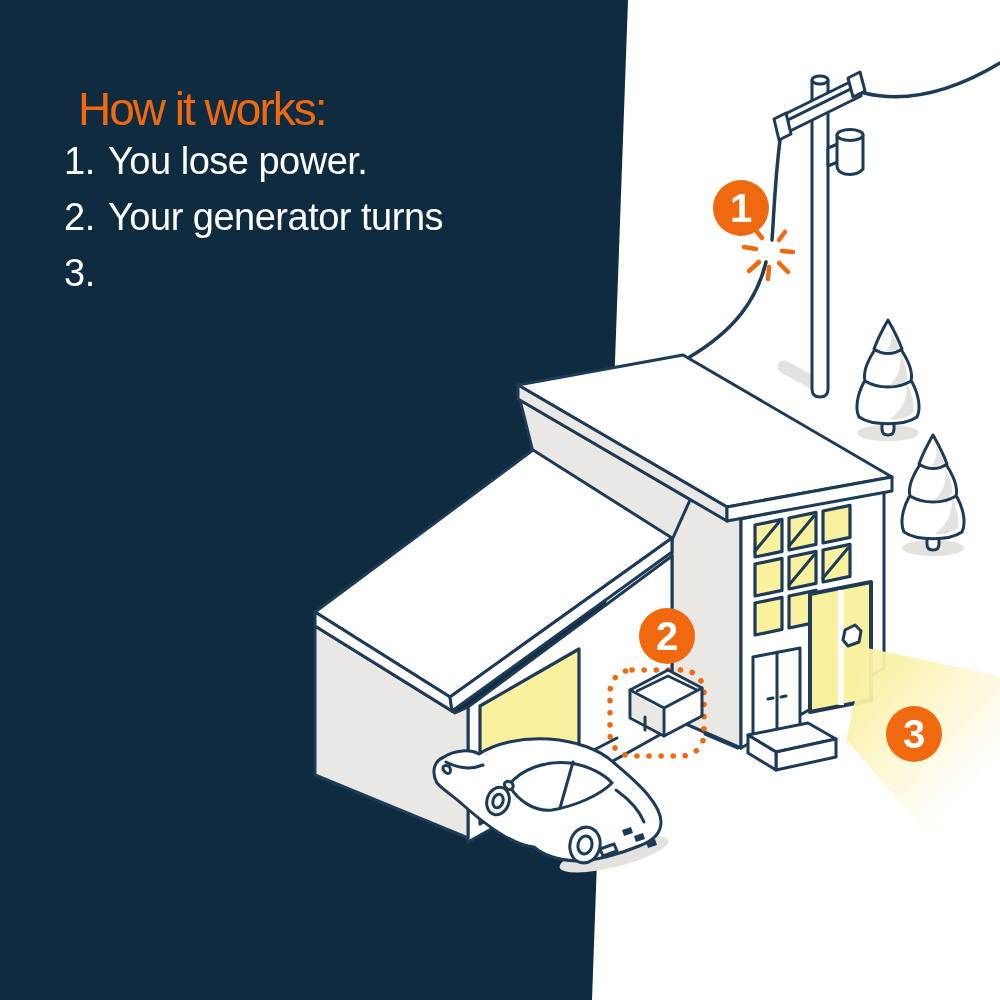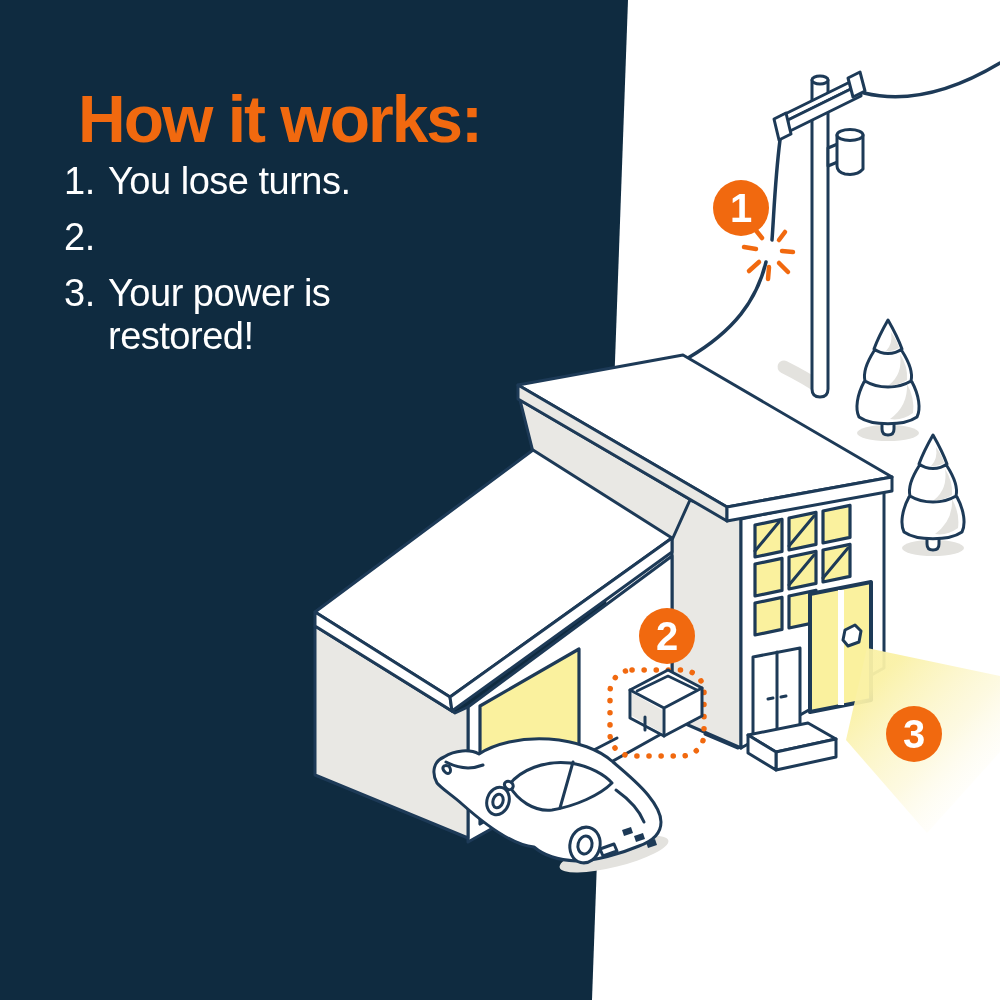--- a/index.html
+++ b/index.html
@@ -2,21 +2,21 @@
 <html style="--c-navy: #0F2B40; --c-orange: #F1690F; --c-outline: #1D3A57; --c-window_yellow: #FAF19E; --c-beam_yellow: #FAF1A6; --c-light_gray: #E9E8E4; --c-shadow_gray: #E3E2DE; --c-white: #FFFFFF;"><head>
 <meta charset="utf-8">
 <style>
   html,body{margin:0;padding:0;}
   body{width:1000px;height:1000px;background:#ffffff;overflow:hidden;
        font-family:"Liberation Sans",sans-serif;}
   .stage{position:relative;width:1000px;height:1000px;background:var(--c-white,#fff);}
   .navy-panel{position:absolute;inset:0;background:var(--c-navy,#0F2B40);
        clip-path:polygon(0 0,62.8% 0,59.2% 100%,0 100%);}
   .text-block{position:absolute;left:64px;top:86px;width:500px;color:#fff;}
-  .text-block h1{margin:0 0 8px 14px;font-weight:700;font-size:66px;line-height:1;
+  .text-block h1{margin:0 0 8px 14px;font-weight:400;font-size:46px;line-height:1;
        letter-spacing:-2px;color:var(--c-orange,#F1690F);}
   .steps{list-style:none;margin:0;padding:0;font-size:38px;line-height:43px;
        font-weight:500;letter-spacing:-0.5px;}
   .steps li{display:flex;margin-bottom:13px;}
   .steps .num{width:44px;flex:none;}
   .steps .lines span{display:block;}
   svg.scene{position:absolute;inset:0;pointer-events:none;}
   
   .ln{fill:none;stroke:var(--c-outline,#1D3A57);stroke-width:3;
       stroke-linejoin:round;stroke-linecap:round;}
@@ -45,34 +45,31 @@
 
 <div class="stage">
   <div class="navy-panel"></div>
 
   <div class="text-block">
     <h1>How it works:</h1>
     <ol class="steps">
       <li>
         <span class="num">1.</span>
         <span class="lines">
-          <span>You lose turns.</span>
+          <span>You lose power.</span>
         </span>
       </li>
       <li>
         <span class="num">2.</span>
         <span class="lines">
+          <span>Your generator turns</span>
         </span>
       </li>
       <li>
         <span class="num">3.</span>
-        <span class="lines">
-          <span>Your power is</span>
-          <span>restored!</span>
-        </span>
       </li>
     </ol>
   </div>
 
   <svg class="scene" width="1000" height="1000" viewBox="0 0 1000 1000">
     <defs>
       <linearGradient id="beamGrad" gradientUnits="userSpaceOnUse" x1="870" y1="690" x2="990" y2="800">
         <stop offset="0" stop-color="#FAF1A6" stop-opacity="0.95"></stop>
         <stop offset="0.55" stop-color="#FCF6CE" stop-opacity="0.6"></stop>
         <stop offset="1" stop-color="#FFFDF4" stop-opacity="0"></stop>

